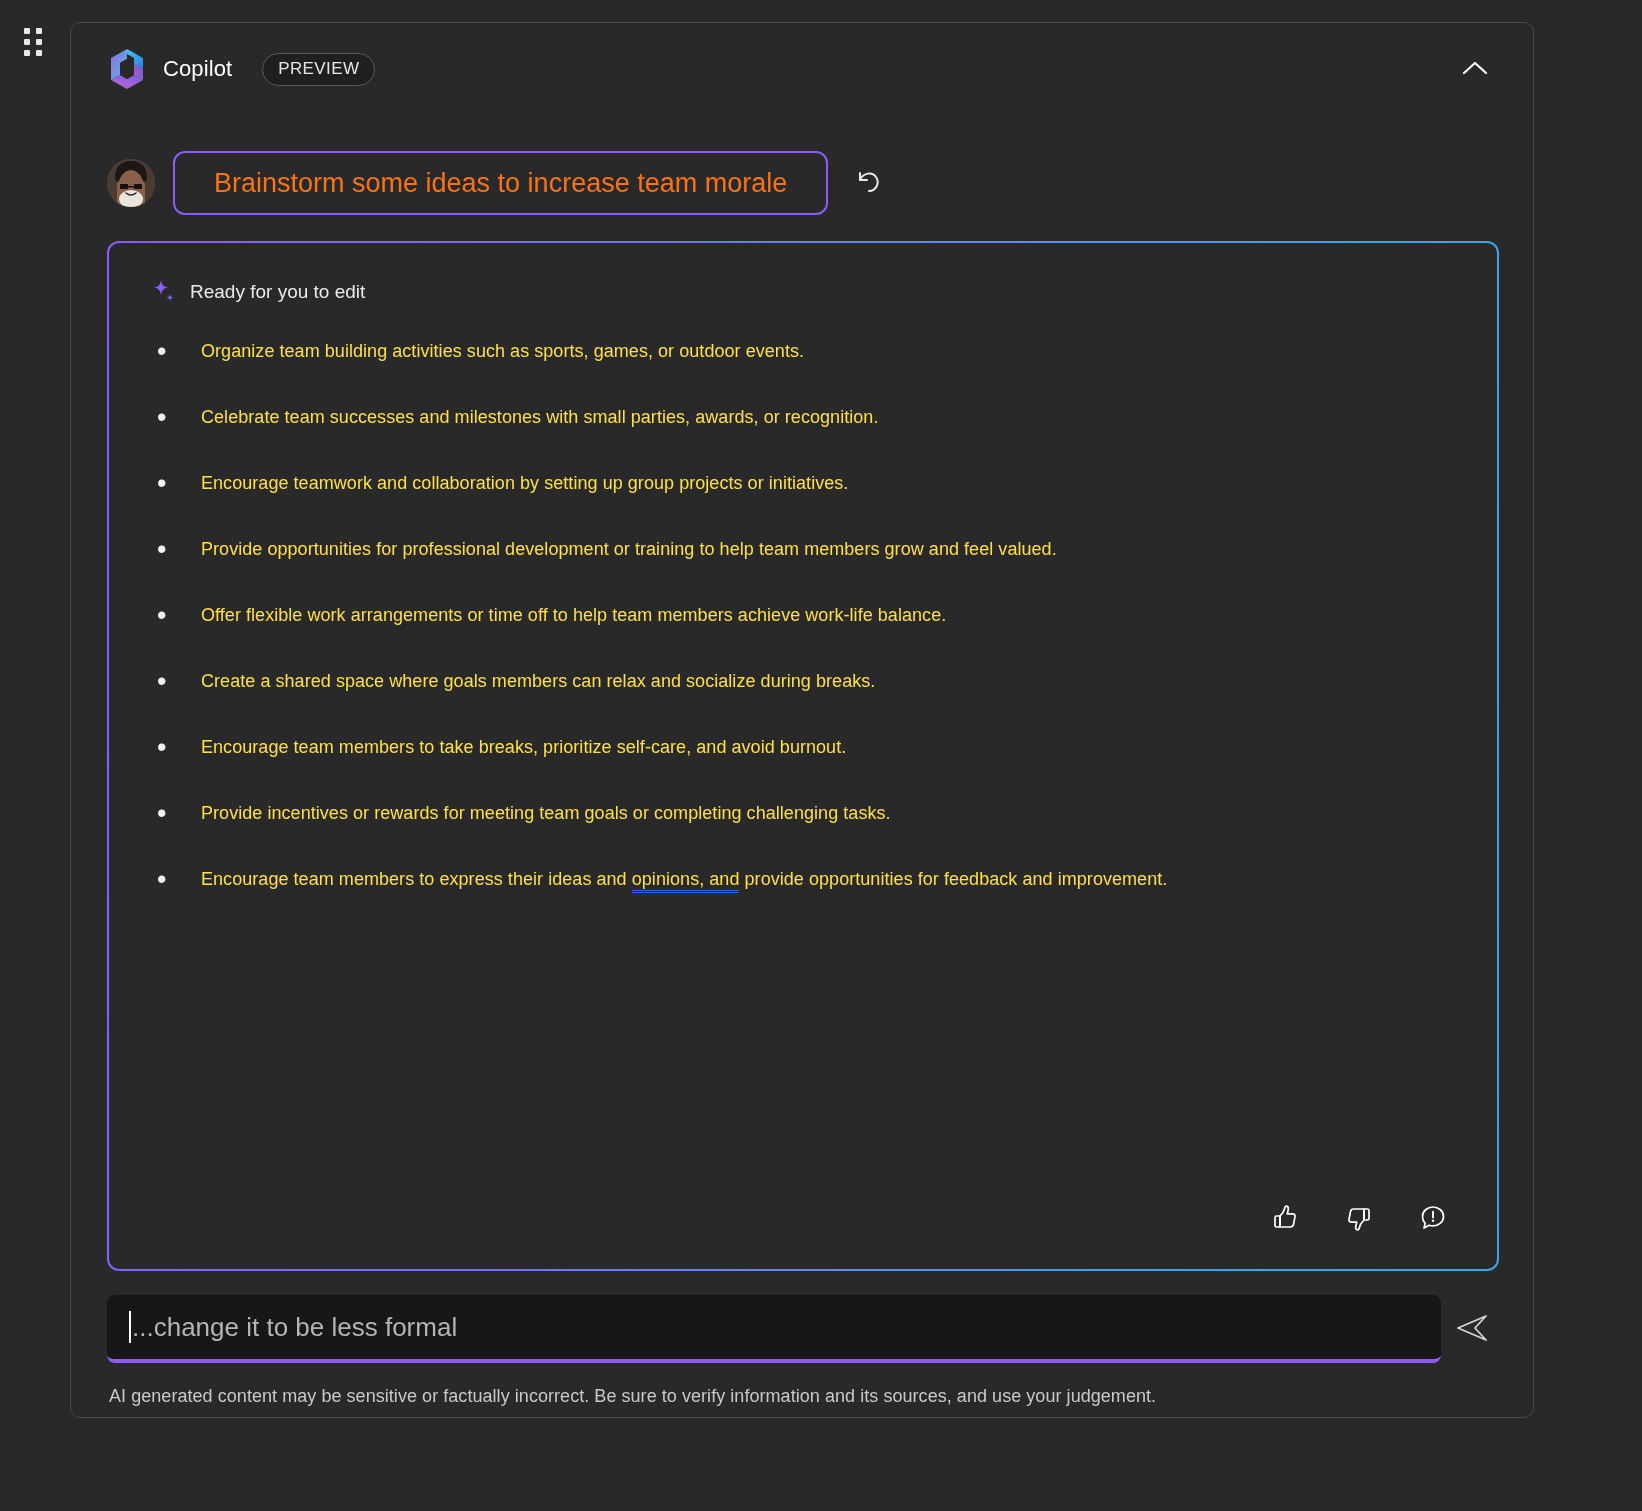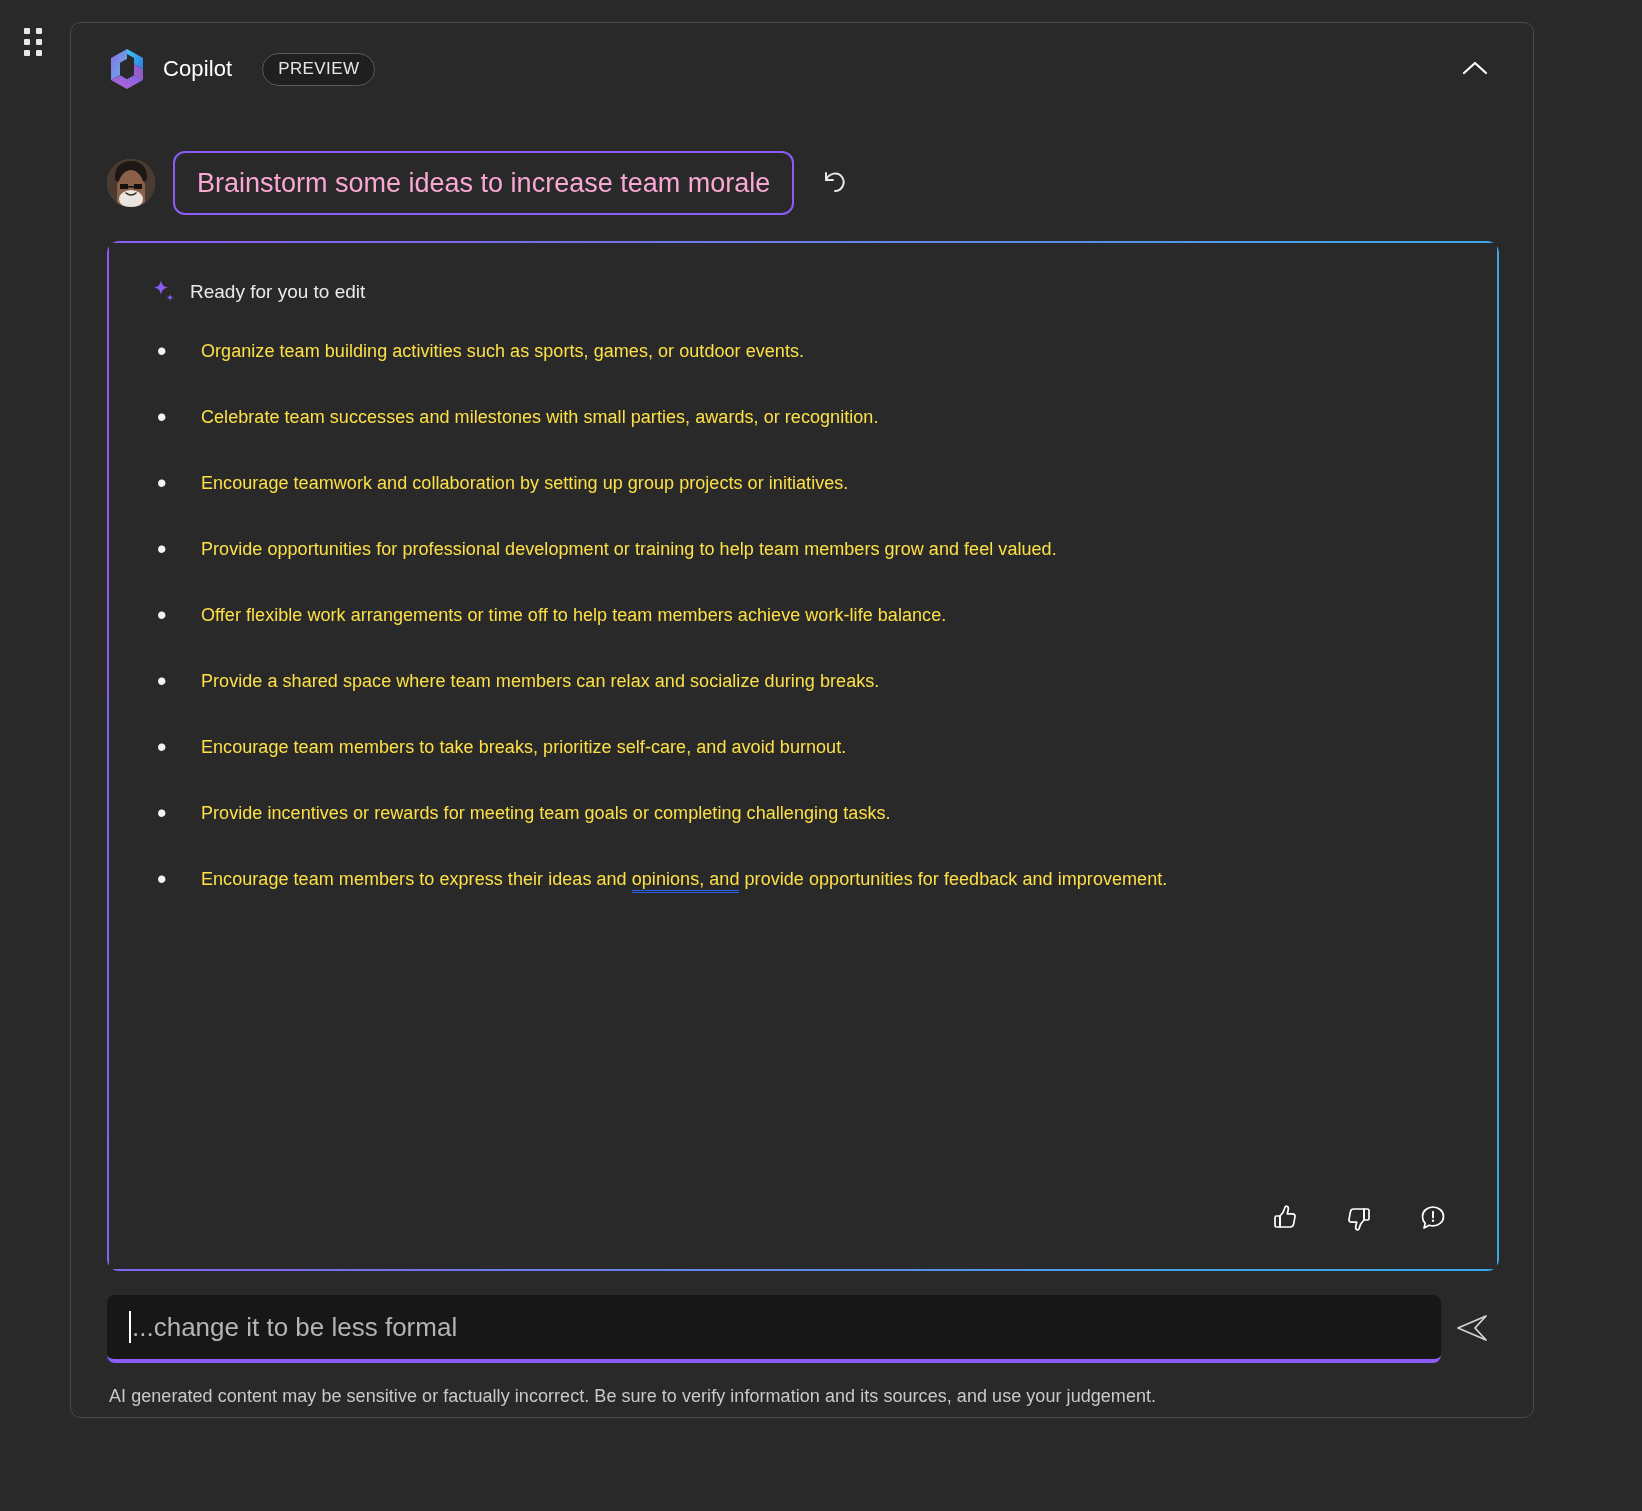--- a/index.html
+++ b/index.html
@@ -115,25 +115,25 @@
     overflow: hidden;
     flex: none;
     background: #6b5444;
     display: block;
   }
   .avatar svg { display: block; }
   .prompt-pill {
     display: inline-flex;
     align-items: center;
     height: 64px;
-    padding: 0 22px;
+    padding: 0 39px;
     border: 2px solid #8b5cf6;
     border-radius: 12px;
     background: #292929;
-    color: #f9a8d4;
+    color: #f97316;
     font-size: 27px;
     white-space: nowrap;
     cursor: text;
   }
   .undo-btn {
     width: 44px; height: 44px;
     display: flex; align-items: center; justify-content: center;
     cursor: pointer;
     border: none; background: transparent;
   }
@@ -145,21 +145,21 @@
     top: 218px;
     width: 1392px;
     height: 1030px;
     border-radius: 12px;
     padding: 2px;
     background: linear-gradient(100deg, #8b5cf6 0%, #7b6af3 22%, #5d8ce9 58%, #3fa5e8 82%, #35a8ea 100%);
   }
   .response-inner {
     width: 100%;
     height: 100%;
-    border-radius: 3px;
+    border-radius: 10px;
     background: #292929;
     position: relative;
     padding: 28px 34px 0 34px;
   }
 
   .ready-row {
     display: flex;
     align-items: center;
     gap: 13px;
     margin: 8px 0 0 8px;
@@ -359,21 +359,21 @@
           </span>
           <span class="ready-label">Ready for you to edit</span>
         </div>
 
         <ul class="ideas">
           <li><span>Organize team building activities such as sports, games, or outdoor events.</span></li>
           <li><span>Celebrate team successes and milestones with small parties, awards, or recognition.</span></li>
           <li><span>Encourage teamwork and collaboration by setting up group projects or initiatives.</span></li>
           <li><span>Provide opportunities for professional development or training to help team members grow and feel valued.</span></li>
           <li><span>Offer flexible work arrangements or time off to help team members achieve work-life balance.</span></li>
-          <li><span>Provide a shared space where team members can relax and socialize during breaks.</span></li>
+          <li><span>Create a shared space where goals members can relax and socialize during breaks.</span></li>
           <li><span>Encourage team members to take breaks, prioritize self-care, and avoid burnout.</span></li>
           <li><span>Provide incentives or rewards for meeting team goals or completing challenging tasks.</span></li>
           <li><span>Encourage team members to express their ideas and </span><span class="grammar-flag">opinions, and</span><span> provide opportunities for feedback and improvement.</span></li>
         </ul>
 
         <div class="feedback-row">
           <button class="fb-btn">
             <span>
               <svg width="32" height="32" viewBox="0 0 32 32" fill="none" xmlns="http://www.w3.org/2000/svg">
                 <path d="M11 14 C12.5 12.5 15 9.5 15.6 6.5 C15.9 4.8 16.8 3.8 18 4.2 C19.2 4.6 19.6 6 19.2 8 C19 9.2 18.6 10.6 18.2 11.8 L23.5 11.8 C25.2 11.8 26.3 13 26 14.6 L24.6 22.2 C24.3 23.8 23 25 21.4 25 L11 25 Z" stroke="#ffffff" stroke-width="1.7" stroke-linejoin="round"></path>

